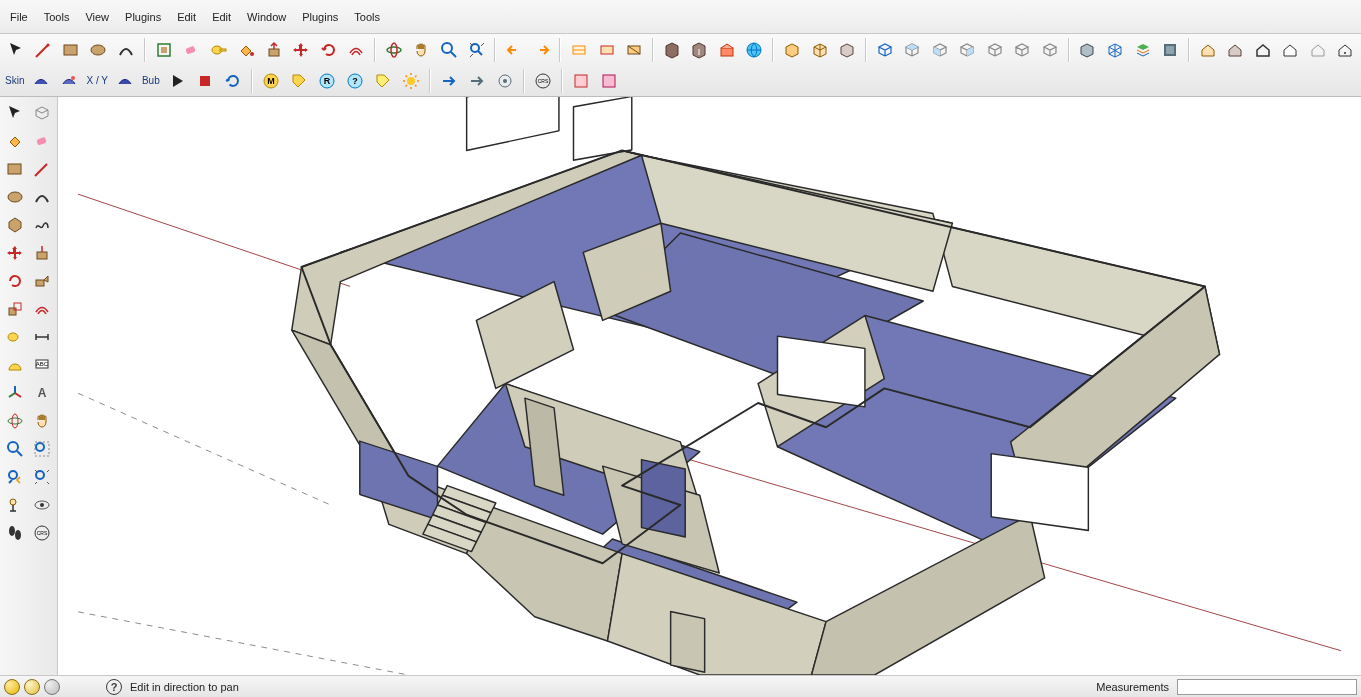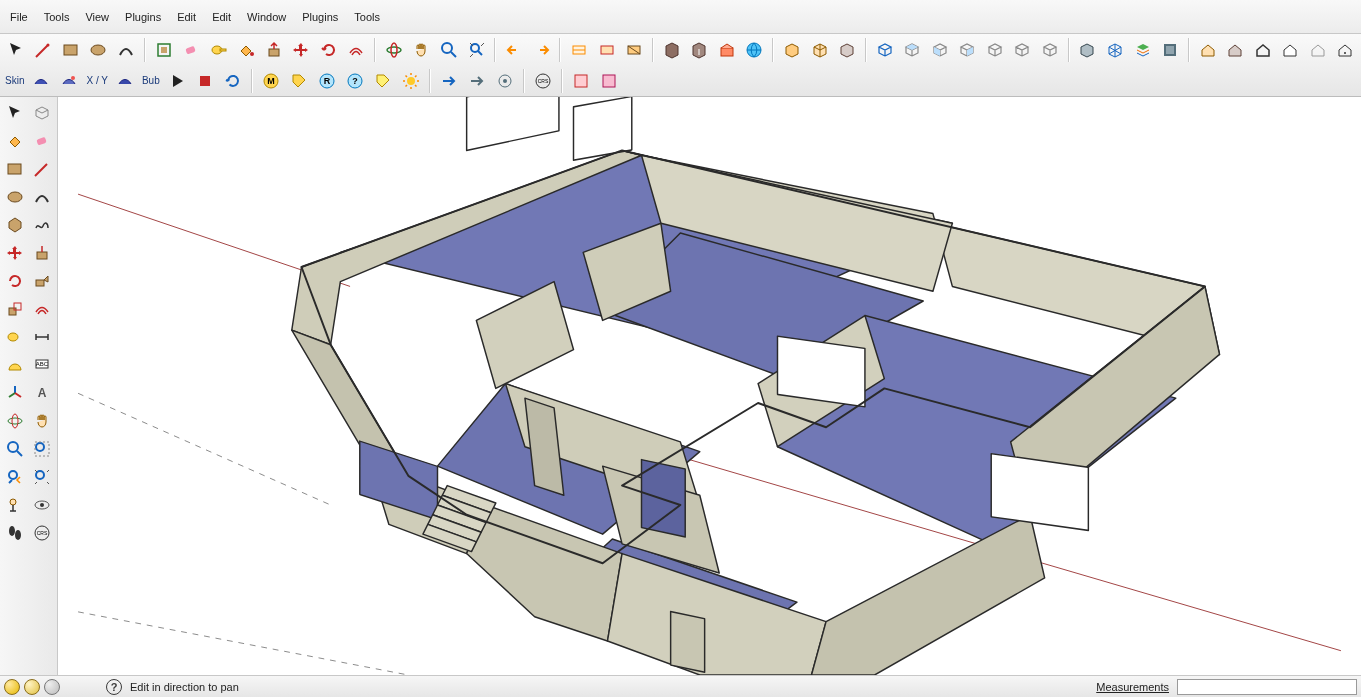--- a/index.html
+++ b/index.html
@@ -116,21 +116,21 @@
   cursor:pointer;
 }
 .status .help-icon {
   width:16px;height:16px;border-radius:50%;
   border:1.5px solid #3a3a3a; color:#3a3a3a;
   display:flex;align-items:center;justify-content:center;
   font-size:11px;font-weight:bold;margin-left:42px;
 }
 .status .hint { color:#222; margin-left:4px; }
 .status .spacer { flex:1; }
-.status .meas-label { color:#222; padding-right:4px;text-decoration:underline; }
+.status .meas-label { color:#222; padding-right:4px; }
 .status .meas-box {
   width:180px;height:16px;background:#fff;border:1px solid #9a9a9a;
 }
 </style>
 </head>
 <body>
 
 <div class="menubar">
   <div class="item"><span>File</span></div>
   <div class="item"><span>Tools</span></div>

